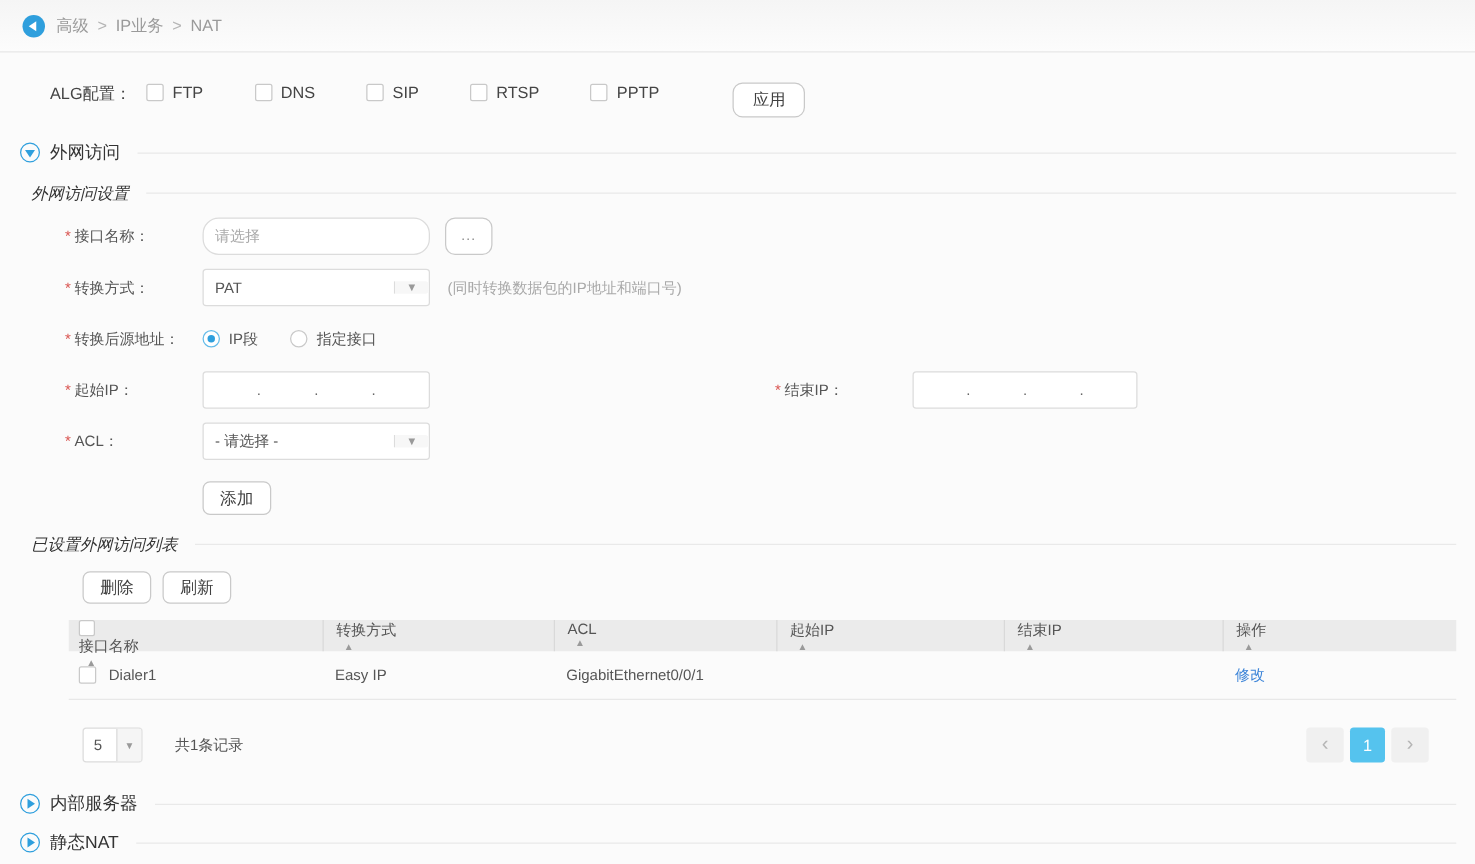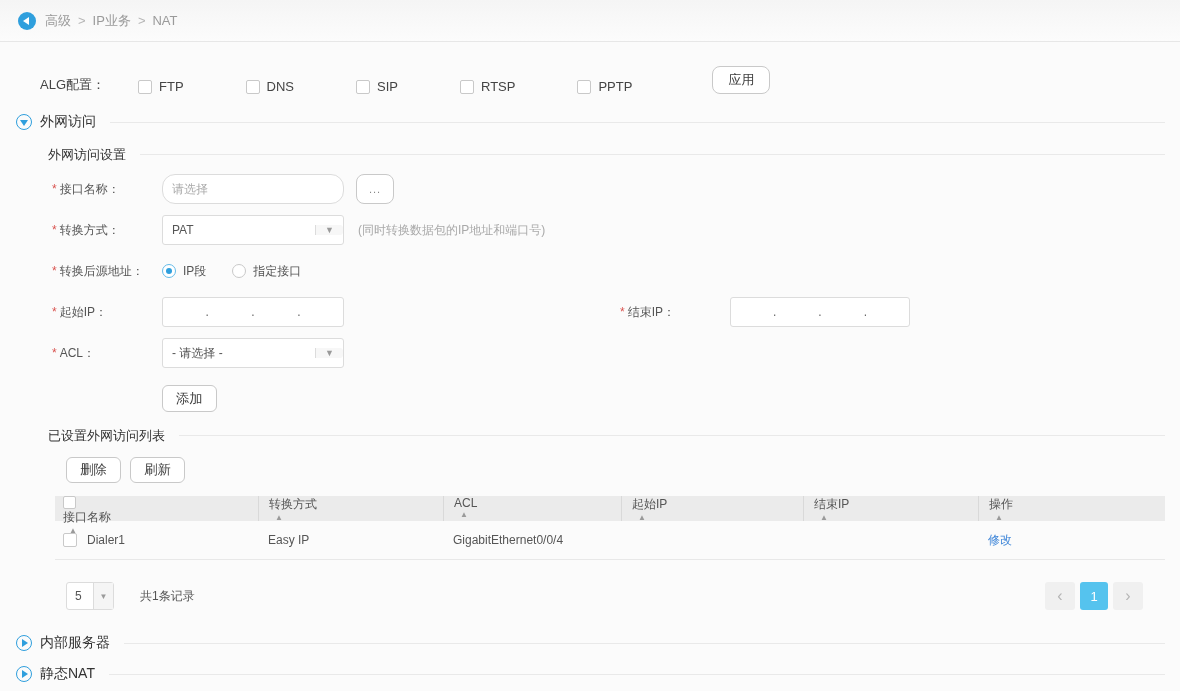--- a/index.html
+++ b/index.html
@@ -22,21 +22,21 @@
     margin-right:9px; cursor:pointer; flex:0 0 auto;
   }
   .back-tri {
     width:0; height:0; border-top:4px solid transparent; border-bottom:4px solid transparent;
     border-right:6px solid #fff; margin-right:2px;
   }
   .crumbs { color:#9a9a9a; font-size:13px; display:flex; gap:7px; align-items:center; }
   .crumbs .sep { color:#b5b5b5; }
 
   
-  .alg-row { display:flex; align-items:flex-end; margin:24px 0 0 40px; height:28px;gap:21px; }
+  .alg-row { display:flex; align-items:flex-start; margin:24px 0 0 40px; height:28px; }
   .alg-label { font-size:13px; color:#444; margin-right:12px; }
   .cb-group { display:flex; align-items:center; margin-right:41px; cursor:pointer; }
   .cb {
     width:14px; height:14px; border:1px solid #c9c9c9; border-radius:2px;
     background:#fff; margin-right:7px; flex:0 0 auto;
   }
   .cb-text { font-size:13px; color:#444; }
   .btn {
     display:inline-flex; align-items:center; justify-content:center;
     background:#fff; border:1px solid #c9c9c9; color:#404040; cursor:pointer;
@@ -54,21 +54,21 @@
     width:0; height:0; border-left:4px solid transparent; border-right:4px solid transparent;
     border-top:6px solid #2f9fdd; margin-top:1px;
   }
   .tri-right {
     width:0; height:0; border-top:4px solid transparent; border-bottom:4px solid transparent;
     border-left:6px solid #2f9fdd; margin-left:2px;
   }
   .sec-title { font-size:14px; color:#333; cursor:pointer; white-space:nowrap; }
   .sec-line { flex:1; height:1px; background:#e9e9e9; margin-left:14px; }
 
-  .subhead { display:flex; align-items:center; margin:15px 15px 0 48px; height:17px; }
+  .subhead { display:flex; align-items:center; margin:15px 15px 0 25px; height:17px;font-style:italic; }
   .subhead-title { font-size:13px; color:#333; white-space:nowrap; }
 
   
   .form { margin-left:52px; }
   .frow { display:flex; align-items:center; margin-top:11px; height:30px; }
   .flabel { width:110px; color:#555; flex:0 0 auto; }
   .star { color:#d9534f; margin-right:3px; }
   .text-input {
     width:182px; height:30px; border:1px solid #dcdcdc; border-radius:13px;
     background:#fff; display:flex; align-items:center; padding-left:9px;
@@ -301,21 +301,21 @@
       <span>操作</span>
       <span class="sort">▲</span>
     </div>
   </div>
   <div class="trow">
     <div class="td first c1">
       <span class="cb"></span>
       <span>Dialer1</span>
     </div>
     <div class="td c2">Easy IP</div>
-    <div class="td c3">GigabitEthernet0/0/4</div>
+    <div class="td c3">GigabitEthernet0/0/1</div>
     <div class="td c4"></div>
     <div class="td c5"></div>
     <div class="td c6">
       <span class="link">修改</span>
     </div>
   </div>
 </div>
 
 <div class="pagi">
   <div class="pgsize">

